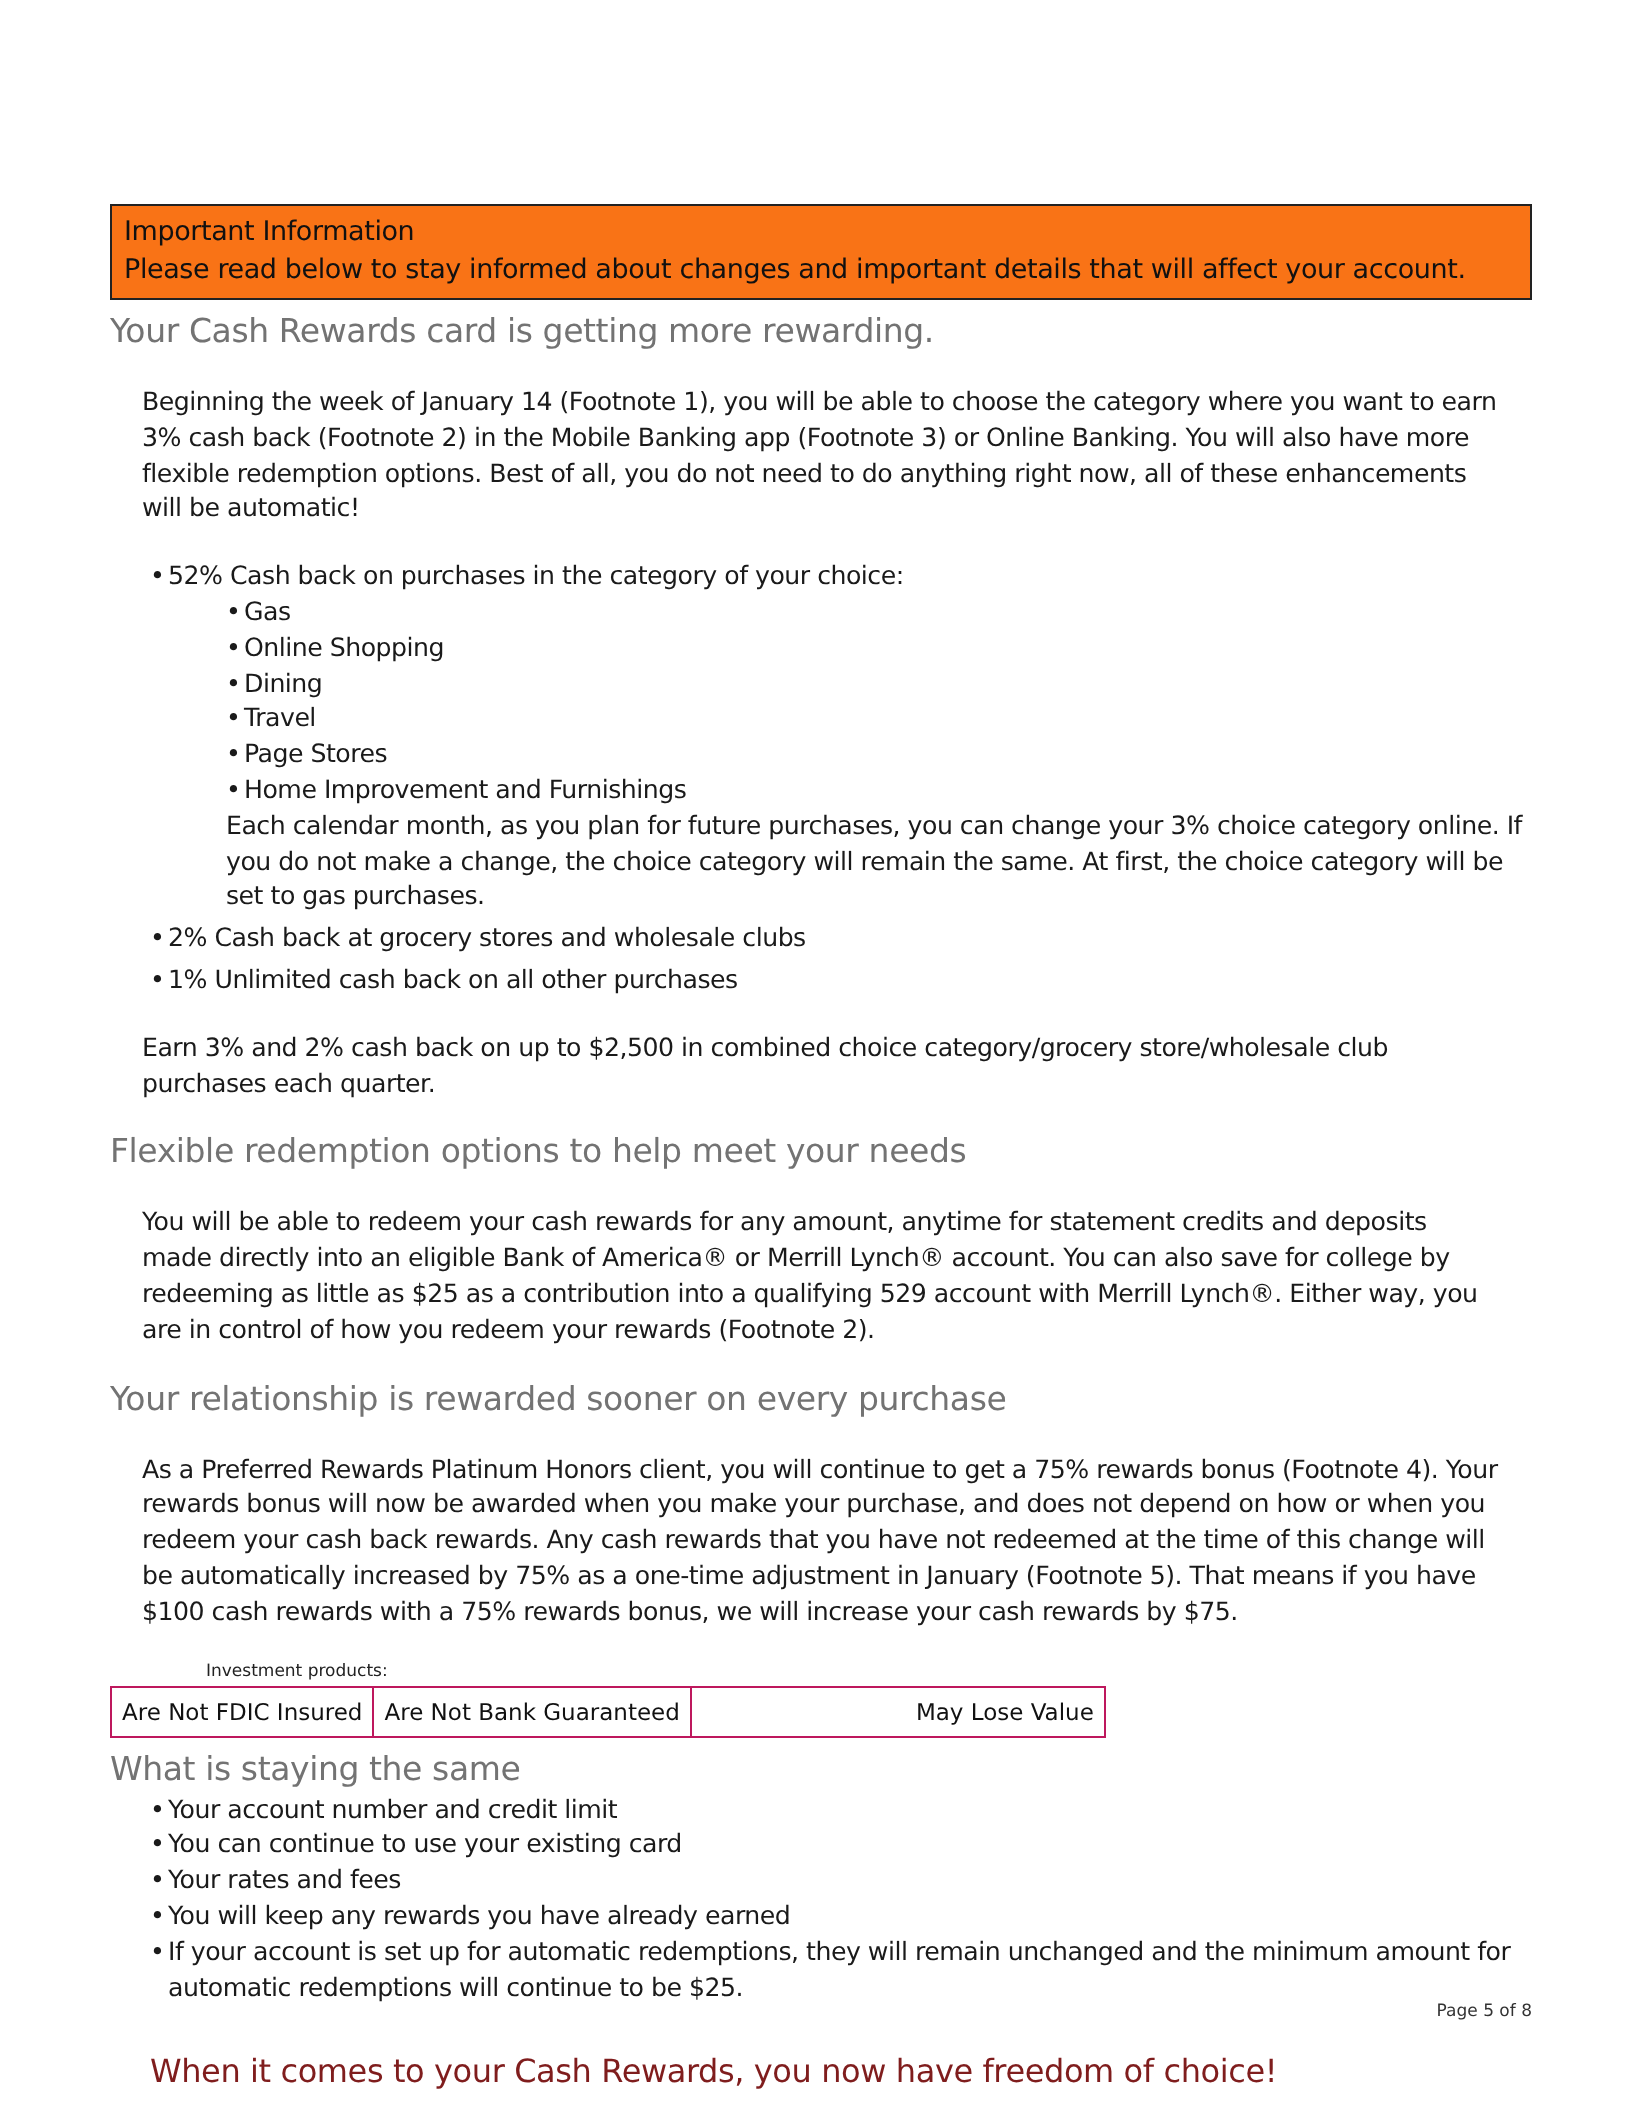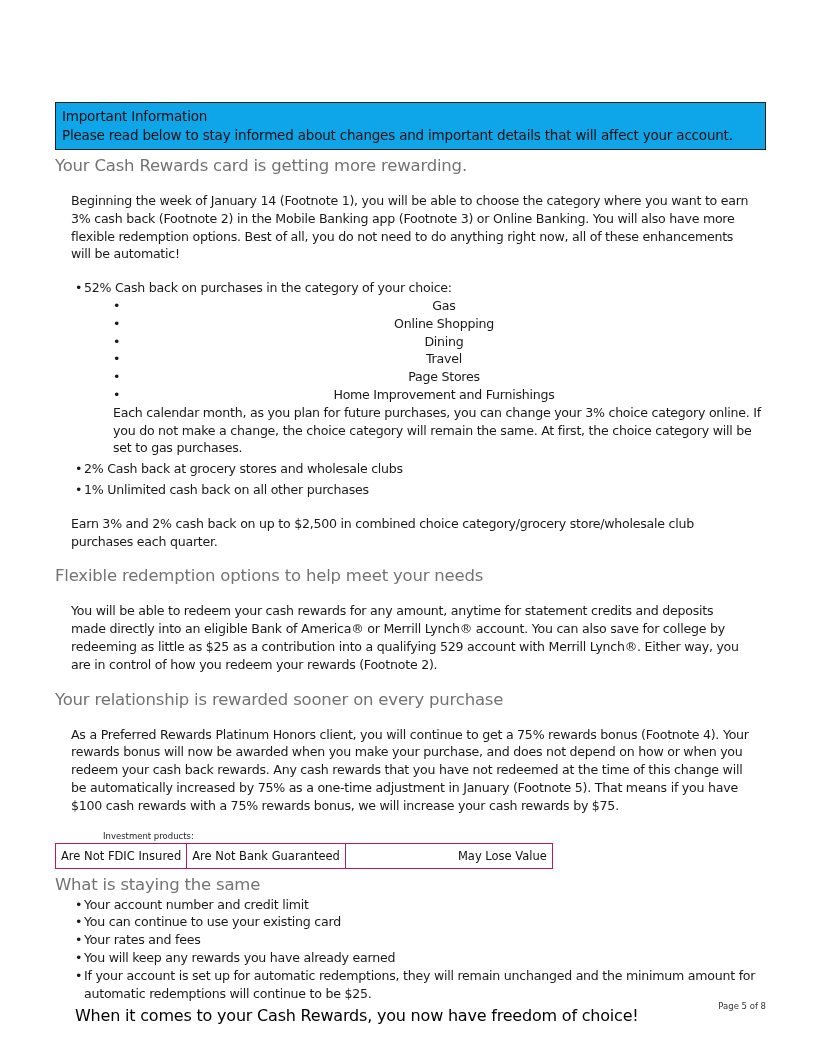--- a/index.html
+++ b/index.html
@@ -15,21 +15,21 @@
       color: #1a1a1a;
       overflow: hidden;
     }
     .page {
       position: absolute;
       left: 55px;
       top: 102px;
       width: 711px;
     }
     .info-box {
-      background: #0ea5e9;
+      background: #f97316;
       border: 1px solid #222;
       padding: 4px 6px 4px 6px;
       font-size: 13.5px;
       line-height: 19px;
       color: #111;
       letter-spacing: -0.2px;
     }
     h2 {
       font-weight: normal;
       font-size: 16.5px;
@@ -54,21 +54,21 @@
       line-height: 17.8px;
       letter-spacing: -0.25px;
       position: relative;
     }
     .bullet::before {
       content: "\2022";
       position: absolute;
       left: -9px;
     }
     .lvl1 { padding-left: 29px; }
-    .lvl2 { padding-left: 67px; text-align: center; }
+    .lvl2 { padding-left: 67px; }
     .lvl1 .bullet.spaced { margin-top: 3px; }
     .sub-note {
       padding-left: 58px;
       font-size: 12.6px;
       line-height: 17.8px;
       letter-spacing: -0.25px;
     }
     .inv-label {
       font-size: 8.5px;
       line-height: 11px;
@@ -93,23 +93,23 @@
     }
     .inv-table td.wide {
       width: 196px;
       text-align: right;
     }
     .stay-list { padding-left: 29px; margin-top: 1px; }
     .stay-list .bullet { padding-left: 0; }
     .closing {
       font-size: 16px;
       line-height: 20px;
-      margin-top: 4px;
+      margin-top: 24px;
       padding-left: 20px;
-      color: #000000;
+      color: #7f1d1d;
       letter-spacing: -0.2px;
     }
     .page-num {
       position: absolute;
       right: 50px;
       top: 1001px;
       font-size: 8.5px;
       color: #333;
     }
   </style>

